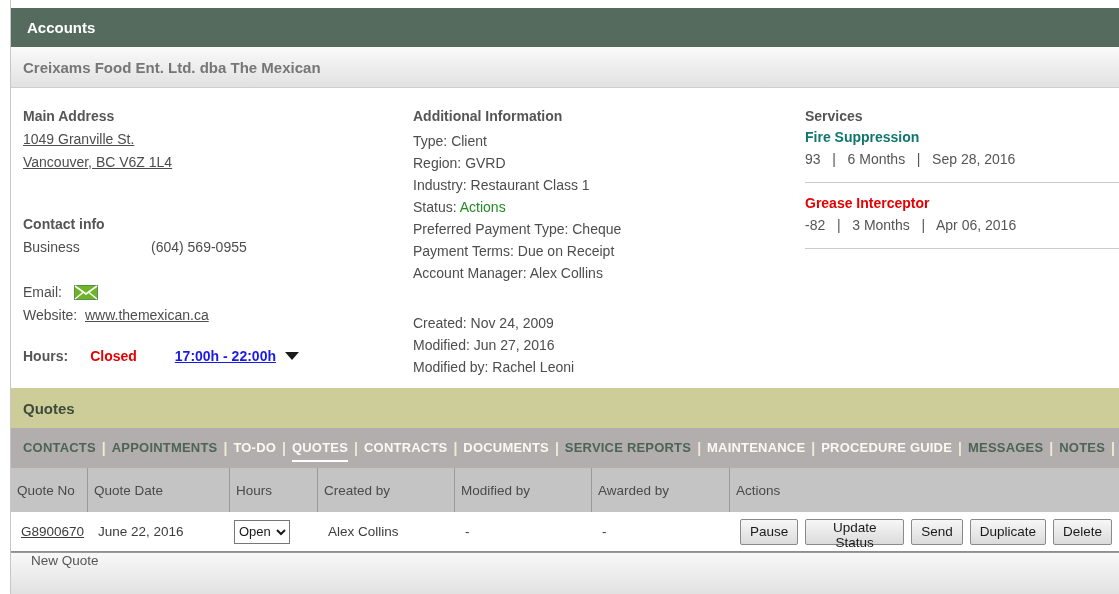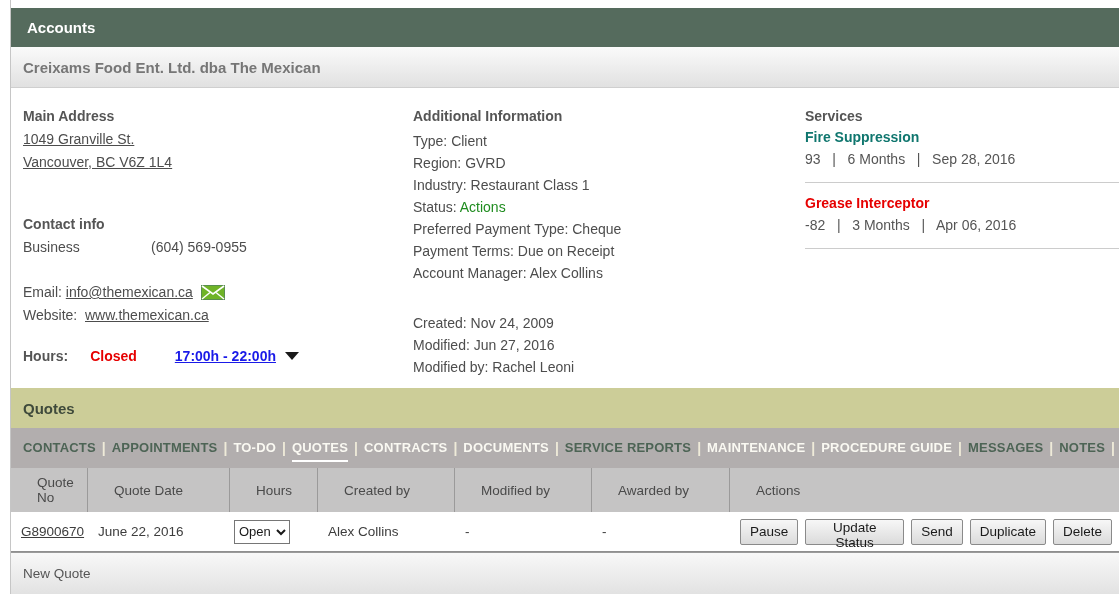--- a/index.html
+++ b/index.html
@@ -59,35 +59,35 @@
     padding-left:12px; white-space:nowrap; overflow:hidden; }
   .tab { font-size:13px; font-weight:bold; letter-spacing:.2px; cursor:pointer;
     padding-bottom:5px; margin-top:5px; border-bottom:2px solid transparent; }
   .tab.visited { color:#4D6455; }
   .tab.normal { color:#FAF9F2; }
   .tab.active { color:#FAF9F2; border-bottom:2px solid #ffffff; }
   .tab-sep { color:#EFEBD9; font-weight:bold; margin:0 6px; padding-bottom:5px; margin-top:5px; }
 
   
   .thead { height:44px; background:#C5C4C4; display:flex; font-size:13.5px; color:#4a4a4a; }
-  .th { display:flex; align-items:center; padding-left:26px; border-right:1px solid #9b9a9a; }
+  .th { display:flex; align-items:center; padding-left:6px; border-right:1px solid #9b9a9a; }
   .trow { height:40px; background:#ffffff; display:flex; align-items:center;
     border-bottom:1px solid #8f8f8f; font-size:13.5px; color:#3d3d3d; }
   .td { display:flex; align-items:center; padding-left:10px; height:100%; }
   .c1{width:77px}.c2{width:142px}.c3{width:88px}.c4{width:137px}.c5{width:137px}
   .c6{width:138px}.c7{flex:1; border-right:none;}
   .quote-link { color:#3d3d3d; text-decoration:underline; cursor:pointer; }
   .status-select { width:56px; height:24px; font-size:13px; color:#1a1a1a;
     border:1px solid #767676; background:#fff; font-family:"Liberation Sans",sans-serif; }
   .btn { font-family:"Liberation Sans",sans-serif; font-size:13.5px; color:#1a1a1a;
     background:linear-gradient(#f7f7f7,#dbdbdb); border:1px solid #8a8a8a;
     border-radius:2px; height:26px; padding:0 9px; margin-right:7px; cursor:pointer; }
 
   .new-quote-band { height:42px; background:linear-gradient(#f8f8f8,#e2e2e2);
-    border-top:1px solid #9a9a9a; display:flex; align-items:center; padding-left:12px;
+    border-top:1px solid #9a9a9a; display:flex; align-items:flex-start; padding-left:20px;
     color:#555; font-size:13.5px; cursor:pointer; }
 </style>
 </head>
 <body>
 
 <div class="page">
   <div class="top-gap"></div>
 
   <div class="header-band">
     <span class="title">Accounts</span>
@@ -105,21 +105,20 @@
       <a class="addr-link" href="#">Vancouver, BC V6Z 1L4</a>
 
       <div class="h h-contact">Contact info</div>
       <div class="phone-row">
         <span class="plabel">Business</span>
         <span>(604) 569-0955</span>
       </div>
 
       <div class="email-row">
         <span>Email:</span>&nbsp;
-        <a class="glink" href="#">info@themexican.ca</a>
         <span class="mail-icon">
           <svg width="24" height="15" viewBox="0 0 24 15">
             <rect x="0.5" y="0.5" width="23" height="14" fill="#6FB427" stroke="#5a8e50"></rect>
             <polyline points="1,1 12,9 23,1" fill="none" stroke="#ffffff" stroke-width="1.6"></polyline>
             <line x1="1" y1="14" x2="9" y2="7.5" stroke="#ffffff" stroke-width="1.4"></line>
             <line x1="23" y1="14" x2="15" y2="7.5" stroke="#ffffff" stroke-width="1.4"></line>
           </svg>
         </span>
       </div>
       <div class="web-row">

